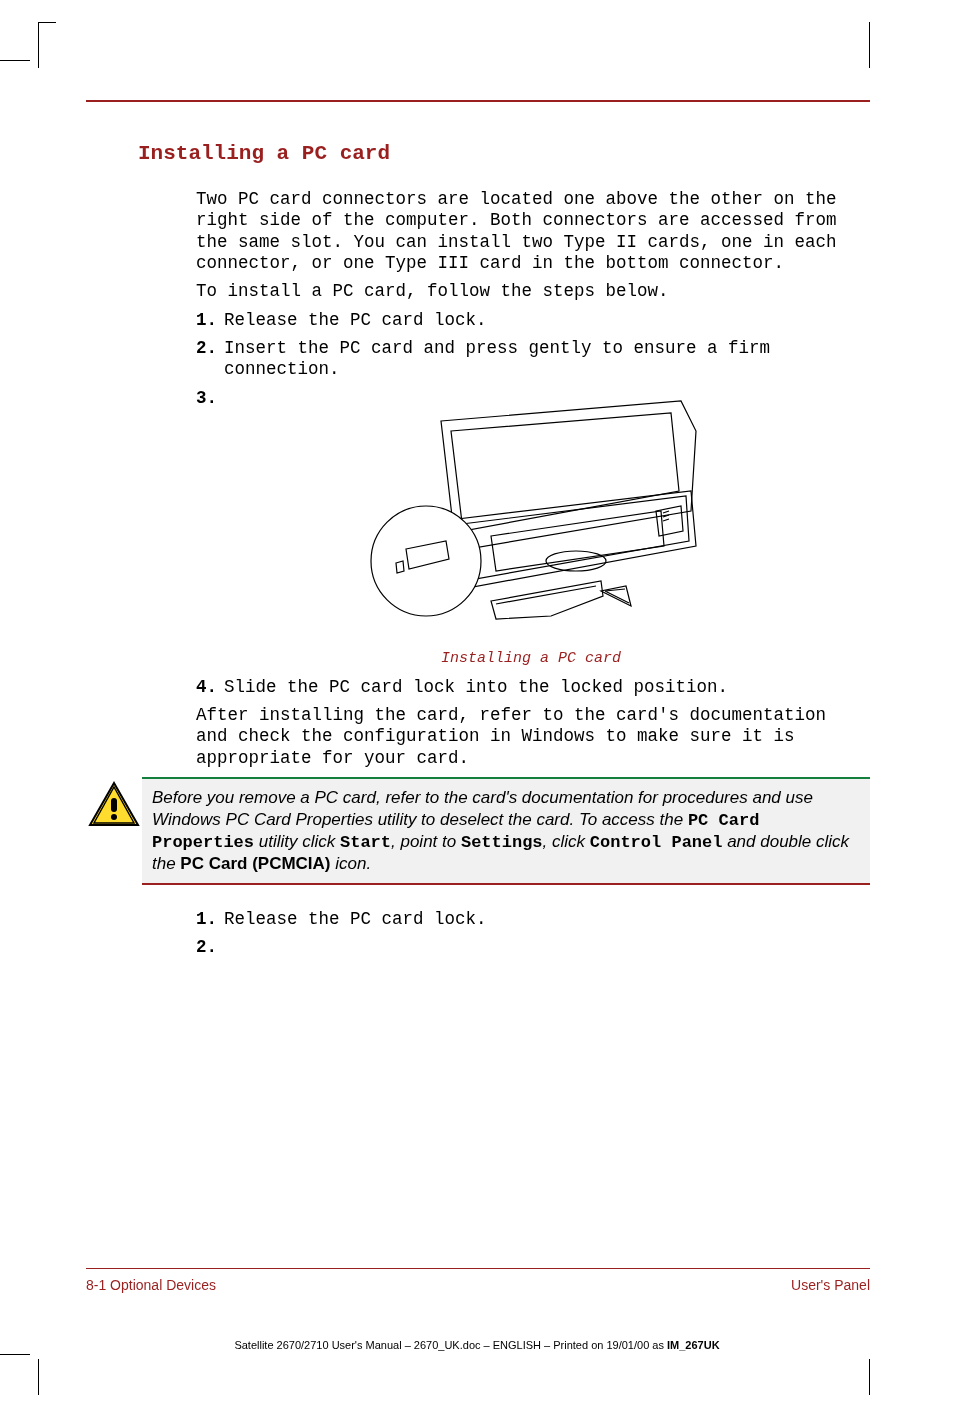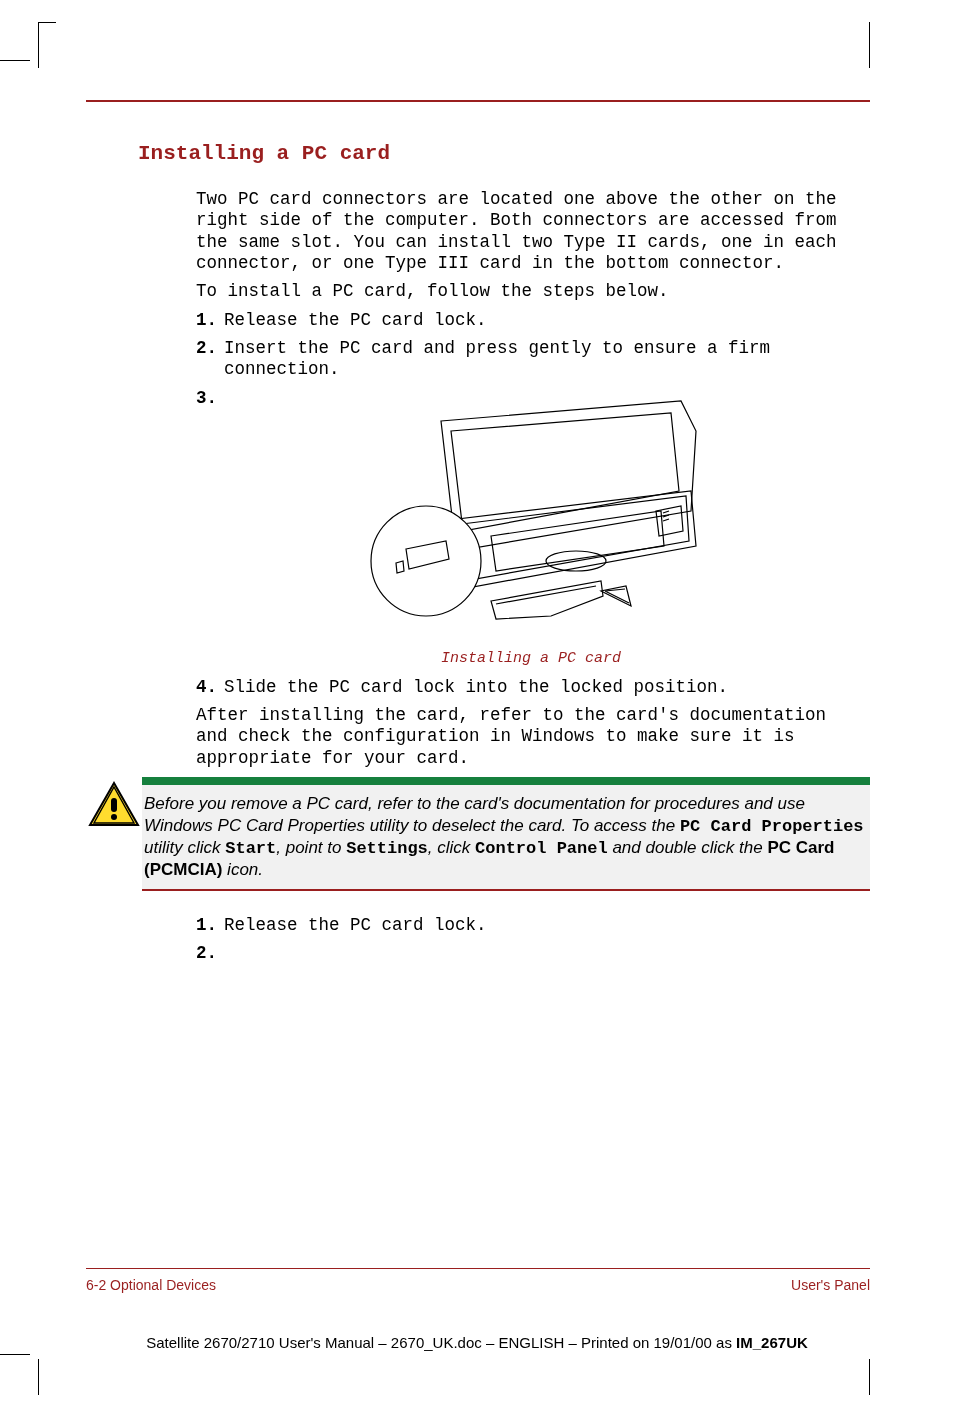--- a/index.html
+++ b/index.html
@@ -85,23 +85,23 @@
   }
   .caution-icon {
     flex: 0 0 56px;
     display: flex;
     justify-content: center;
     padding-top: 4px;
   }
   .caution-box {
     flex: 1;
     background: #f1f1f1;
-    border-top: 8px solid #15803d;
+    border-top: 2px solid #15803d;
     border-bottom: 2px solid #9a1f1f;
-    padding: 8px 2px;
+    padding: 8px 10px;
     font-size: 17px;
     font-style: italic;
     line-height: 1.26;
   }
   .caution-box .mono { font-family: "Courier New", monospace; font-style: normal; font-weight: bold; }
   .caution-box .bold { font-weight: bold; font-style: normal; }
 
   .footer-rule {
     position: absolute;
     left: 0; right: 0; bottom: 46px;
@@ -113,21 +113,21 @@
     display: flex;
     justify-content: space-between;
     color: #9a1f1f;
     font-size: 14px;
   }
   .imprint {
     position: absolute;
     left: 0; right: 0;
     bottom: 58px;
     text-align: center;
-    font-size: 15px;
+    font-size: 11px;
     color: #000;
   }
   .imprint .imc { font-weight: bold; }
 </style>
 </head>
 <body>
 
 <div class="crop-tl"></div>
 <div class="crop-tl2"></div>
 <div class="crop-tr"></div>
@@ -198,20 +198,20 @@
     <div class="body-text">
       <ol>
         <li><span class="num">1.</span><span>Release the PC card lock.</span></li>
         <li><span class="num">2.</span></li>
       </ol>
     </div>
   </div>
 
   <div class="footer-rule"></div>
   <div class="footer">
-    <span>6-2  Optional Devices</span>
+    <span>8-1  Optional Devices</span>
     <span>User's Panel</span>
   </div>
 </div>
 
 <div class="imprint">
   <span>Satellite 2670/2710 User's Manual  – 2670_UK.doc – ENGLISH – Printed on 19/01/00 as </span><span class="imc">IM_267UK</span>
 </div>
 
 </body></html>

